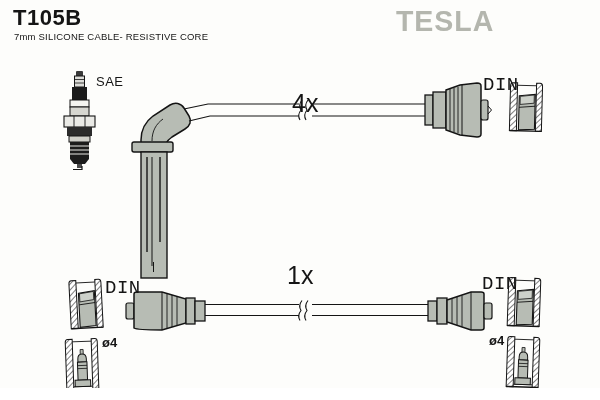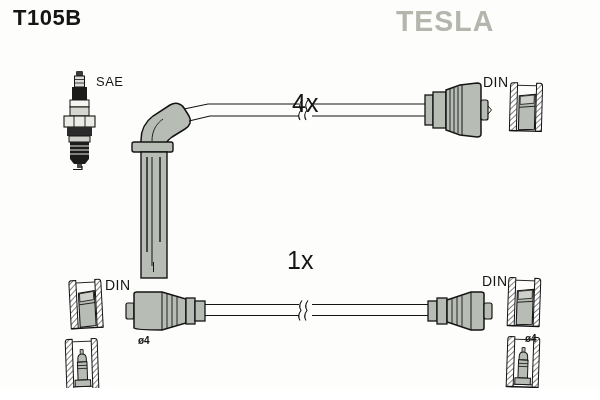--- a/index.html
+++ b/index.html
@@ -10,26 +10,26 @@
   .lbl{position:absolute;color:#151515;white-space:nowrap;}
   .part-number{left:13px;top:5px;font-size:22px;font-weight:bold;letter-spacing:.5px;}
   .subtitle{left:14px;top:31px;font-size:9.5px;letter-spacing:.2px;}
   .brand{
     left:396px;top:4px;font-size:30px;font-weight:bold;
     color:var(--brand-gray,#b4b6ae);letter-spacing:1px;
     transform:scaleX(.95);transform-origin:left top;
   }
   .count{font-size:25px;}
   .count-top{left:292px;top:60px;margin-top:29px;}
-  .count-bottom{left:287px;top:246px;}
-  .din{font-size:14px;letter-spacing:.5px;}
+  .count-bottom{left:287px;top:261px;}
+  .din{font-size:19px;letter-spacing:.5px;font-family:Liberation Mono, monospace;}
   .din-tr{left:483px;top:74px;}
   .din-bl{left:105px;top:277px;}
   .din-br{left:482px;top:273px;}
-  .dia{font-size:10px;font-weight:bold;margin-left:36px;}
+  .dia{font-size:13px;font-weight:bold;}
   .dia-bl{left:102px;top:335px;}
   .dia-br{left:489px;top:333px;}
   .sae{left:96px;top:74px;font-size:13px;letter-spacing:.5px;}
   svg{position:absolute;left:0;top:0;}
   .gfill{fill:var(--boot-gray,#b7bcb4);}
   .gfill-light{fill:var(--boot-gray-light,#cdd1ca);}
   .oline{stroke:var(--outline,#141414);}
 </style>
 </head>
 <body>
@@ -146,20 +146,21 @@
     </g>
 
     <use href="#din-cut" transform="translate(509,82) rotate(1.5 17 25)"></use>
     <use href="#din-cut" transform="translate(69,279) rotate(-3 17 25)"></use>
     <use href="#din-cut" transform="translate(507,277) rotate(2 17 25)"></use>
     <use href="#dia-cut" transform="translate(65,338) rotate(-2 17 26)"></use>
     <use href="#dia-cut" transform="translate(506,336) rotate(2 17 26)"></use>
   </svg>
 
   <div class="lbl part-number">T105B</div>
+  <div class="lbl subtitle">7mm SILICONE CABLE- RESISTIVE CORE</div>
   <div class="lbl brand">TESLA</div>
 
   <div class="lbl sae">SAE</div>
   <div class="lbl count count-top">4x</div>
   <div class="lbl count count-bottom">1x</div>
 
   <div class="lbl din din-tr">DIN</div>
   <div class="lbl din din-bl">DIN</div>
   <div class="lbl din din-br">DIN</div>
 

